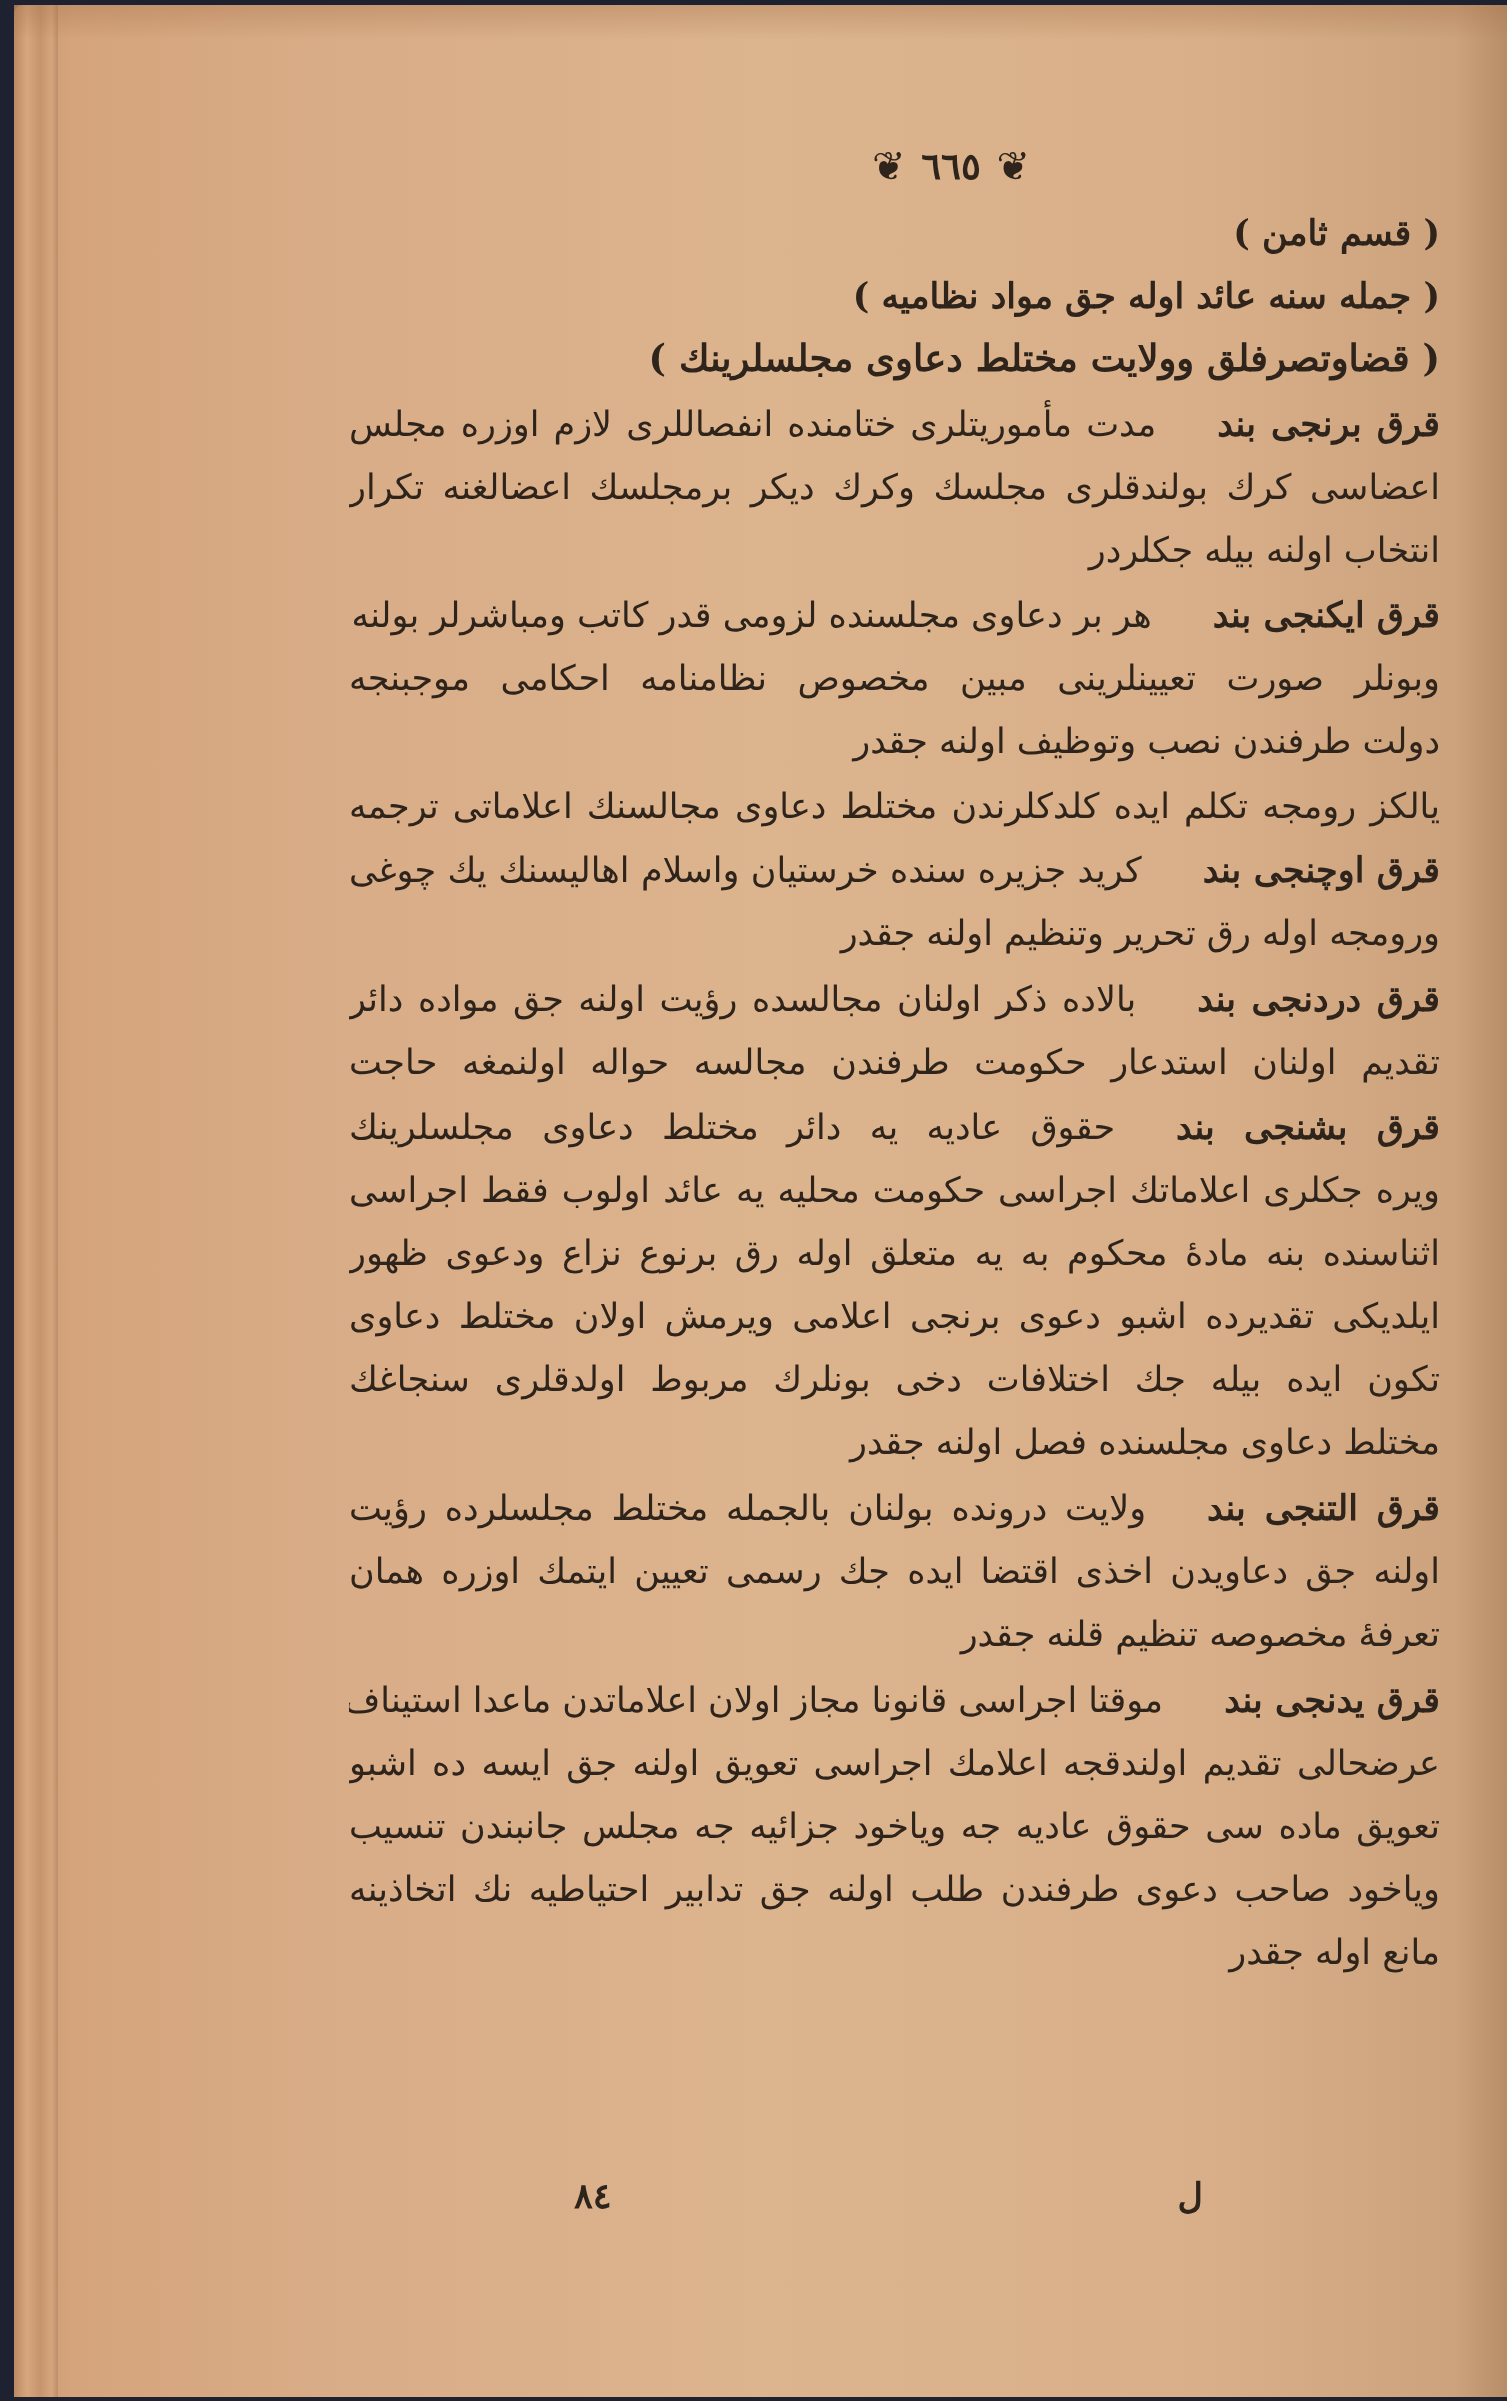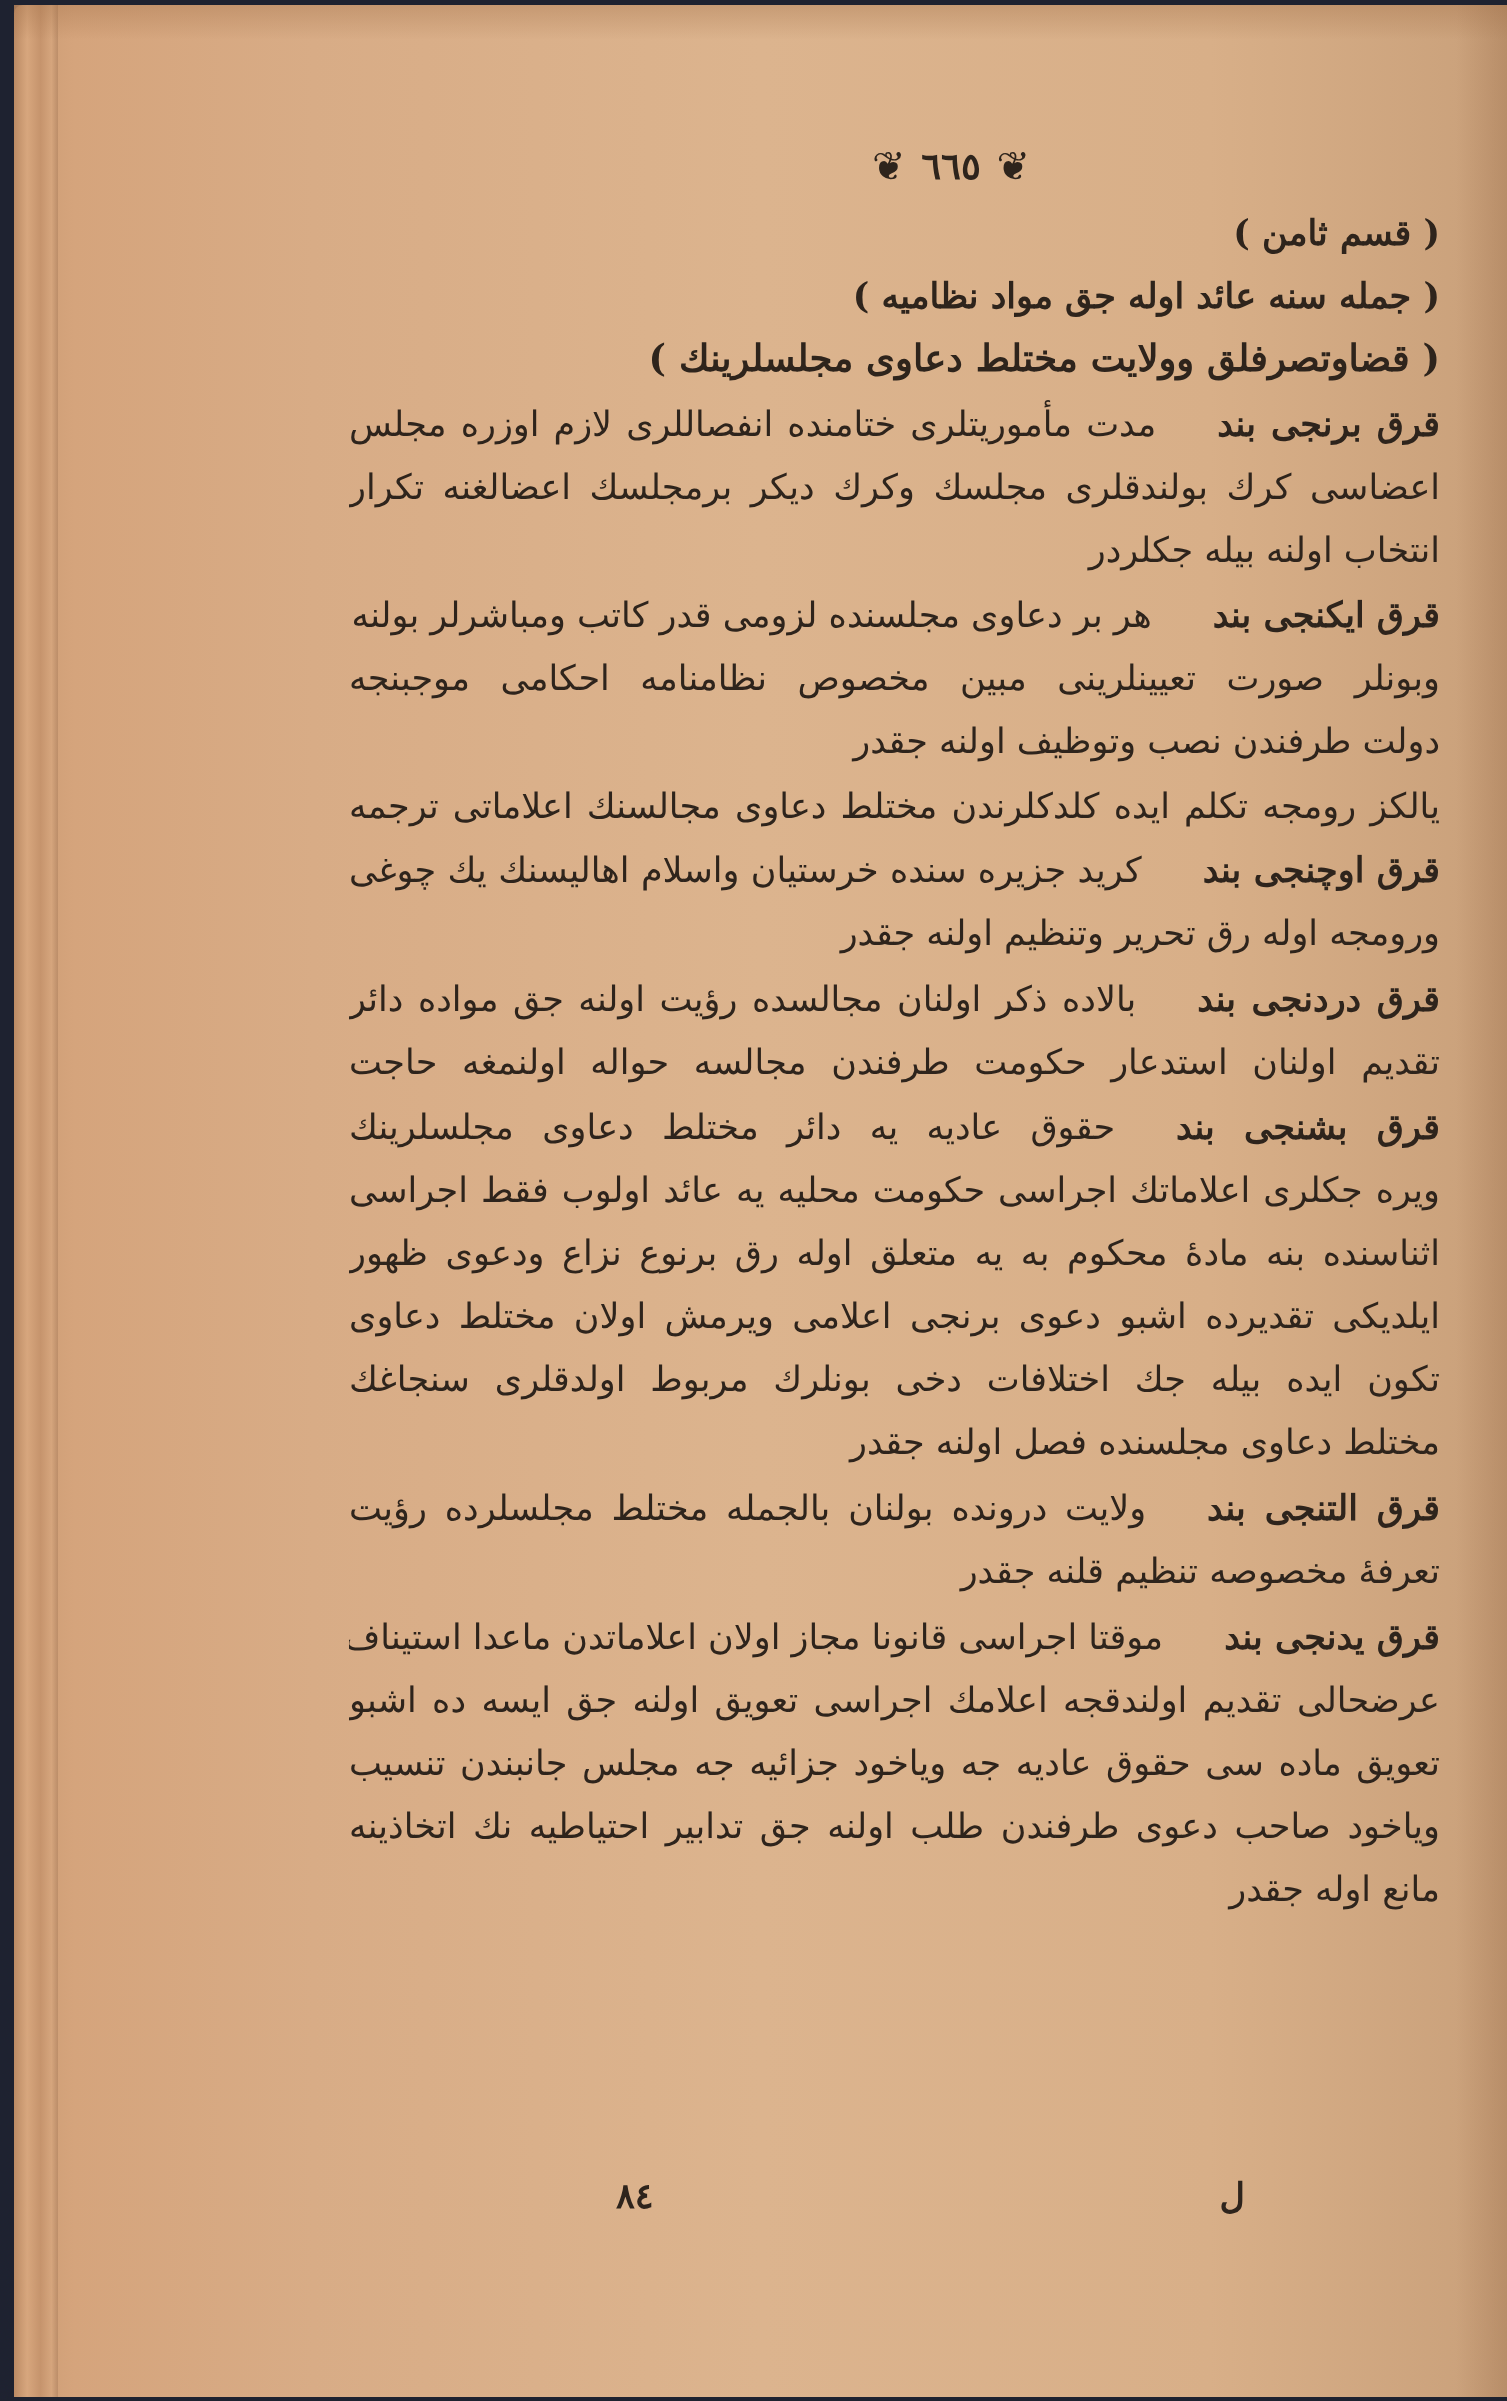--- a/index.html
+++ b/index.html
@@ -102,21 +102,21 @@
     .article-line.last {
       text-align-last: right;
     }
     .article-label {
       font-weight: bold;
       margin-left: 61px;
     }
     .footer {
       position: absolute;
       top: 2160px;
-      left: 616px;
+      left: 574px;
       width: 629px;
       height: 70px;
       display: flex;
       justify-content: space-between;
       align-items: center;
       color: #2e241c;
       font-size: 35px;
       font-weight: bold;
       direction: ltr;
     }
@@ -168,20 +168,21 @@
     <span class="article-line"><span class="article-label">قرق بشنجى بند</span><span>حقوق عاديه يه دائر مختلط دعاوى مجلسلرينك</span></span>
     <span class="article-line">ويره جكلرى اعلاماتك اجراسى حكومت محليه يه عائد اولوب فقط اجراسى</span>
     <span class="article-line">اثناسنده بنه مادهٔ محكوم به يه متعلق اوله رق برنوع نزاع ودعوى ظهور</span>
     <span class="article-line">ايلديكى تقديرده اشبو دعوى برنجى اعلامى ويرمش اولان مختلط دعاوى</span>
     <span class="article-line">تكون ايده بيله جك اختلافات دخى بونلرك مربوط اولدقلرى سنجاغك</span>
     <span class="article-line last">مختلط دعاوى مجلسنده فصل اولنه جقدر</span>
   </div>
 
   <div class="article">
     <span class="article-line"><span class="article-label">قرق التنجى بند</span><span>ولايت درونده بولنان بالجمله مختلط مجلسلرده رؤيت</span></span>
+    <span class="article-line">اولنه جق دعاويدن اخذى اقتضا ايده جك رسمى تعيين ايتمك اوزره همان</span>
     <span class="article-line last">تعرفهٔ مخصوصه تنظيم قلنه جقدر</span>
   </div>
 
   <div class="article">
     <span class="article-line"><span class="article-label">قرق يدنجى بند</span><span>موقتا اجراسى قانونا مجاز اولان اعلاماتدن ماعدا استيناف</span></span>
     <span class="article-line">عرضحالى تقديم اولندقجه اعلامك اجراسى تعويق اولنه جق ايسه ده اشبو</span>
     <span class="article-line">تعويق ماده سى حقوق عاديه جه وياخود جزائيه جه مجلس جانبندن تنسيب</span>
     <span class="article-line">وياخود صاحب دعوى طرفندن طلب اولنه جق تدابير احتياطيه نك اتخاذينه</span>
     <span class="article-line last">مانع اوله جقدر</span>
   </div>

